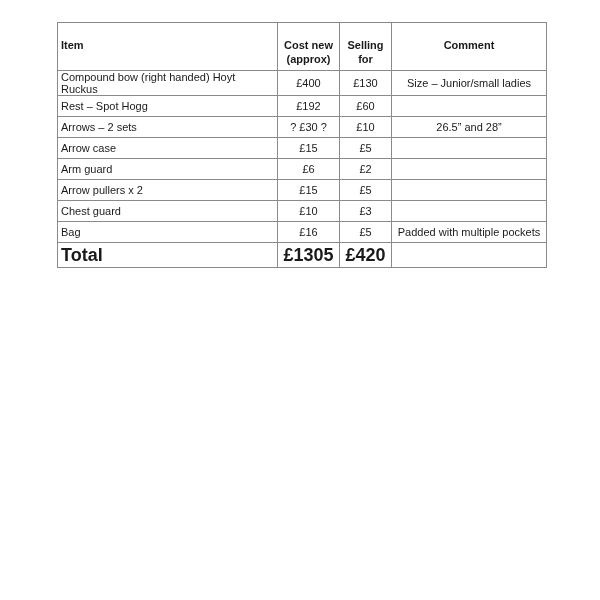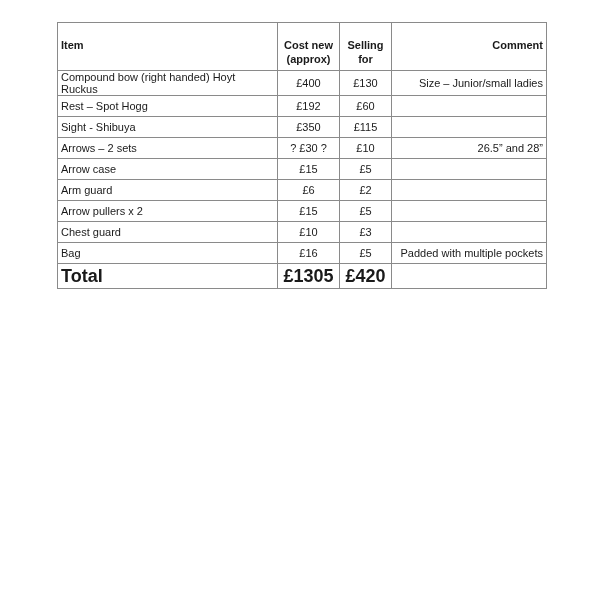--- a/index.html
+++ b/index.html
@@ -6,21 +6,21 @@
   body { width: 600px; height: 600px; position: relative; overflow: hidden;
          font-family: "Liberation Sans", sans-serif; color: #1a1a1a; }
   table { position: absolute; left: 57px; top: 22px; border-collapse: collapse;
           font-size: 11px; }
   td, th { border: 1px solid #8a8a8a; padding: 0 3px; height: 20px; vertical-align: middle; }
   th { font-weight: bold; vertical-align: top; padding-top: 15px; height: 32px; line-height: 14px; }
   th.item { text-align: left; }
   .c1 { width: 213px; text-align: left; }
   .c2 { width: 55px; text-align: center; }
   .c3 { width: 45px; text-align: center; }
-  .c4 { width: 148px; text-align: right; }
+  .c4 { width: 148px; text-align: center; }
   tr.total td { height: 24px; font-weight: bold; font-size: 18px; }
 </style>
 </head>
 <body>
 
 <table>
   <thead>
     <tr>
       <th class="c1 item"><span>Item</span></th>
       <th class="c2"><span>Cost new</span><br><span>(approx)</span></th>
@@ -32,26 +32,20 @@
       <tr>
         <td class="c1">Compound bow  (right handed) Hoyt Ruckus</td>
         <td class="c2">£400</td>
         <td class="c3">£130</td>
         <td class="c4">Size – Junior/small ladies</td>
       </tr>
       <tr>
         <td class="c1">Rest – Spot Hogg</td>
         <td class="c2">£192</td>
         <td class="c3">£60</td>
-        <td class="c4"></td>
-      </tr>
-      <tr>
-        <td class="c1">Sight - Shibuya</td>
-        <td class="c2">£350</td>
-        <td class="c3">£115</td>
         <td class="c4"></td>
       </tr>
       <tr>
         <td class="c1">Arrows – 2 sets</td>
         <td class="c2">? £30 ?</td>
         <td class="c3">£10</td>
         <td class="c4">26.5” and 28”</td>
       </tr>
       <tr>
         <td class="c1">Arrow case</td>

